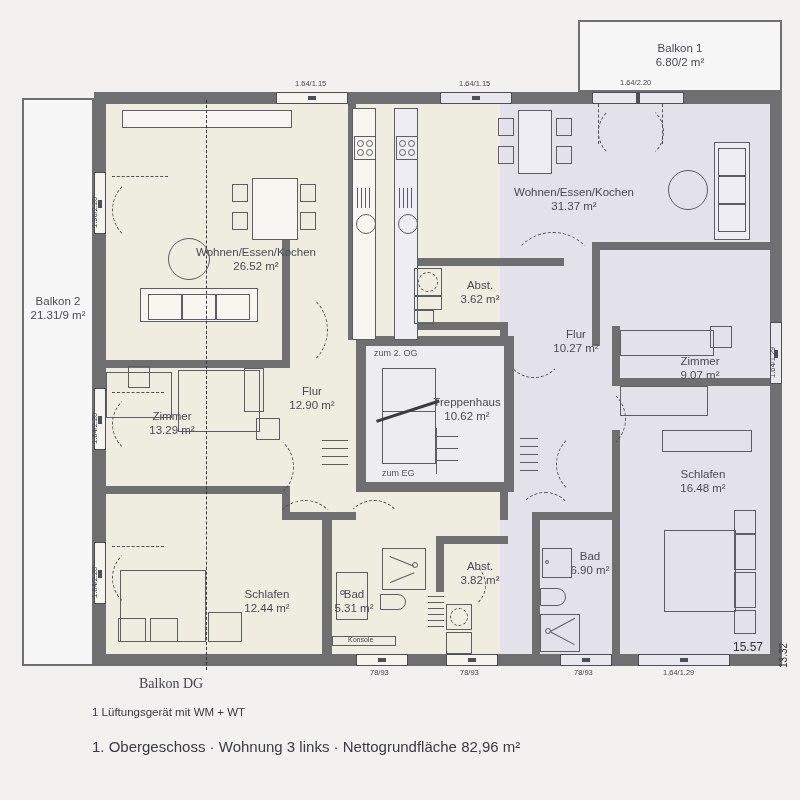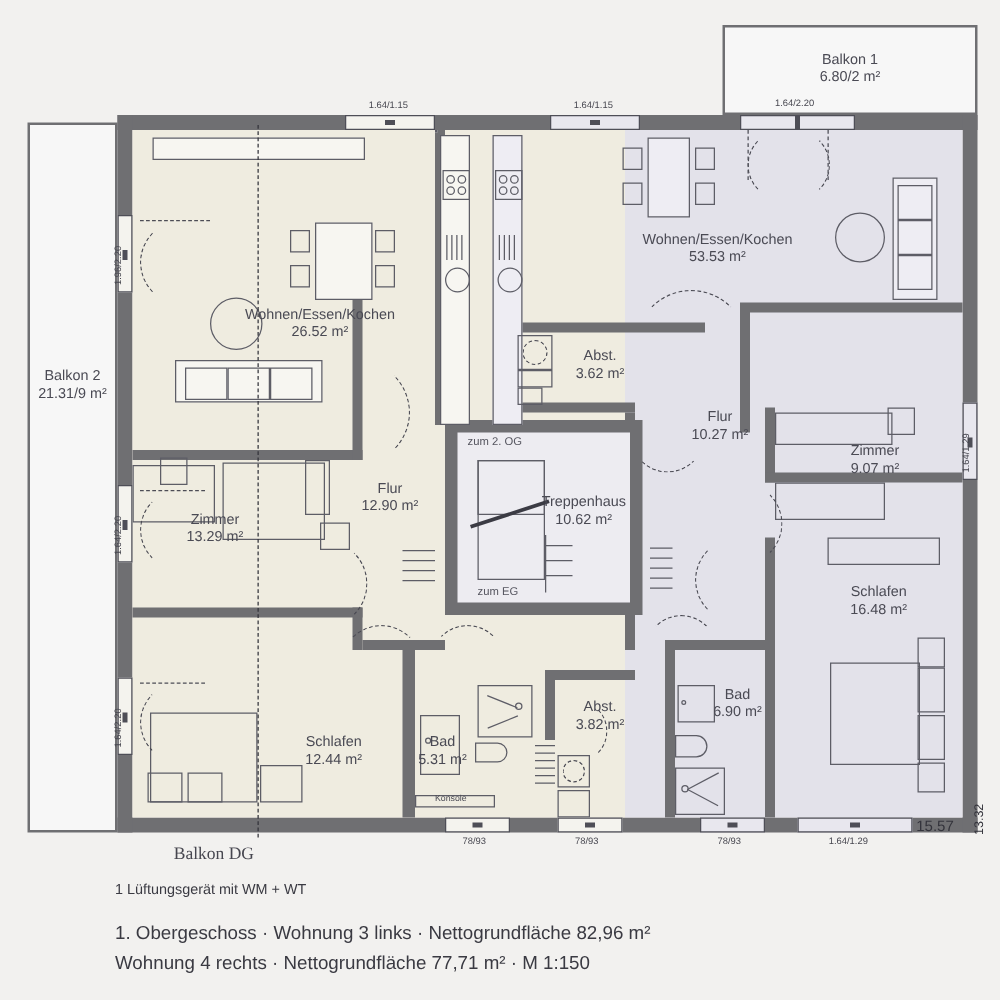--- a/index.html
+++ b/index.html
@@ -301,21 +301,21 @@
   <div class="winl" style="left:560px;top:654px;width:52px;height:12px;"></div>
   <div class="winbar" style="left:582px;top:658px;width:8px;height:4px;"></div>
   <div class="winl" style="left:638px;top:654px;width:92px;height:12px;"></div>
   <div class="winbar" style="left:680px;top:658px;width:8px;height:4px;"></div>
 
   <div class="dim" style="left:370px;top:668px;">78/93</div>
   <div class="dim" style="left:460px;top:668px;">78/93</div>
   <div class="dim" style="left:574px;top:668px;">78/93</div>
   <div class="dim" style="left:663px;top:668px;">1.64/1.29</div>
 
-  <div class="dimbig" style="left:733px;top:654px;">15.57</div>
+  <div class="dimbig" style="left:733px;top:640px;">15.57</div>
   <div class="dimbigv" style="left:778px;top:668px;">13.32</div>
 
   <div class="dim" style="left:139px;top:676px;font-size:14px;font-family:Liberation Serif, serif;">Balkon DG</div>
 
   <div class="lbl rlbl" style="left:166px;top:246px;width:180px;">
     <span class="nm">Wohnen/Essen/Kochen</span>
     <span class="ar">26.52 m²</span>
   </div>
 
   <div class="lbl rlbl" style="left:122px;top:410px;width:100px;">
@@ -338,21 +338,21 @@
     <span class="ar">5.31 m²</span>
   </div>
 
   <div class="lbl rlbl" style="left:440px;top:560px;width:80px;">
     <span class="nm">Abst.</span>
     <span class="ar">3.82 m²</span>
   </div>
 
   <div class="lbl rlbl" style="left:484px;top:186px;width:180px;">
     <span class="nm">Wohnen/Essen/Kochen</span>
-    <span class="ar">53.53 m²</span>
+    <span class="ar">31.37 m²</span>
   </div>
 
   <div class="lbl rlbl" style="left:440px;top:279px;width:80px;">
     <span class="nm">Abst.</span>
     <span class="ar">3.62 m²</span>
   </div>
 
   <div class="lbl rlbl" style="left:528px;top:328px;width:96px;">
     <span class="nm">Flur</span>
     <span class="ar">10.27 m²</span>
@@ -376,21 +376,14 @@
   <div class="cap cap1" style="left:92px;top:706px;">1 Lüftungsgerät mit WM + WT</div>
 
   <div class="cap cap2" style="left:92px;top:738px;">
     <span>1. Obergeschoss</span>
     <span>·</span>
     <span class="b">Wohnung 3 links</span>
     <span>·</span>
     <span>Nettogrundfläche 82,96 m²</span>
   </div>
 
-  <div class="cap cap2" style="left:92px;top:762px;">
-    <span class="b">Wohnung 4  rechts</span>
-    <span>·</span>
-    <span>Nettogrundfläche 77,71 m²</span>
-    <span>·</span>
-    <span>M 1:150</span>
-  </div>
 
 </div>
 
 </body></html>

